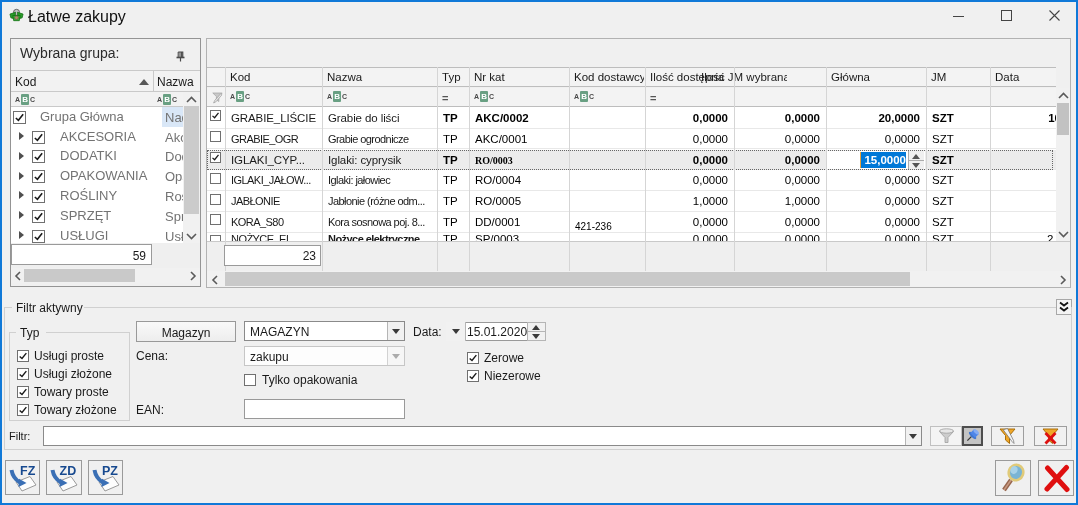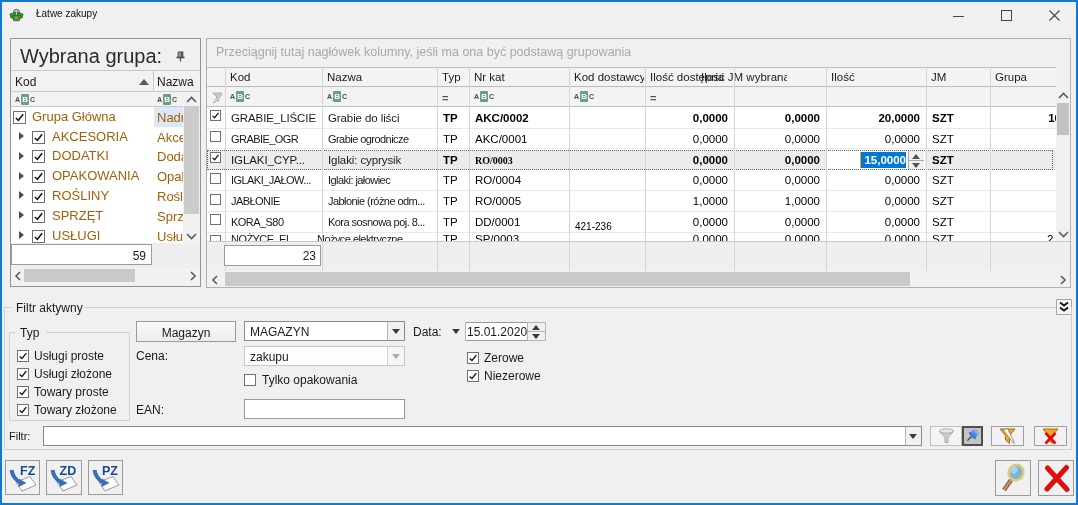--- a/index.html
+++ b/index.html
@@ -1,21 +1,21 @@
 <!DOCTYPE html>
 <html><head>
 <meta charset="utf-8">
 <style>
 * { margin:0; padding:0; box-sizing:border-box; }
 html,body { width:1078px; height:505px; overflow:hidden; }
 body { font-family:"Liberation Sans", sans-serif; background:#f0f0f0; position:relative; }
 .a { position:absolute; }
 #win { position:absolute; left:0; top:0; width:1078px; height:505px; background:#f0f0f0; }
 .t115 { font-size:11.5px; color:#1a1a1a; }
-.t13 { font-size:13px; color:#a16207; }
+.t13 { font-size:13px; color:#737373;margin-left:8px; }
 .creg { font-size:11px; letter-spacing:-0.55px; color:#1a1a1a; }
 .cbold { font-size:11.5px; letter-spacing:-0.1px; font-weight:normal; color:#1a1a1a; }
 .t12 { font-size:12px; color:#1a1a1a; }
 .cb { position:absolute; width:12px; height:12px; background:#fff; border:1px solid #707070; }
 .abc { display:inline-flex; align-items:center; font-size:7px; color:#4a4a4a; font-weight:bold; }
 .abc b { display:inline-block; width:8px; height:11px; background:#69a083; color:#fff; font-weight:bold; text-align:center; line-height:11px; margin:0 1px; border-radius:1px; font-size:8px;}
 .tri-r { width:0; height:0; border-left:5px solid #4e4e4e; border-top:4px solid transparent; border-bottom:4px solid transparent; }
 .num { text-align:right; }
 </style>
 </head>
@@ -29,29 +29,29 @@
 
 <div class="a" style="left:9px; top:8px; width:15px; height:15px;">
 <svg width="15" height="15" viewBox="0 0 16 16">
 <circle cx="8" cy="4.6" r="3.2" fill="#c2c2c2" stroke="#5f5f5f" stroke-width="1"></circle>
 <path d="M1,6.5 L7,4.5 L6,11.5 L2,10.5 Z" fill="#2a9c2a" stroke="#0f6b0f" stroke-width="0.8"></path>
 <path d="M15,6.5 L9,4.5 L10,11.5 L14,10.5 Z" fill="#2a9c2a" stroke="#0f6b0f" stroke-width="0.8"></path>
 <path d="M4,8 L12,8 L11,13.5 L5,13.5 Z" fill="#37b037" stroke="#0f6b0f" stroke-width="0.8"></path>
 <circle cx="8" cy="10.3" r="1.9" fill="#b08a6c" stroke="#7a5a45" stroke-width="0.7"></circle>
 </svg>
 </div>
-<div class="a" style="left:36px; top:8px; font-size:10px; color:#111;">Łatwe zakupy</div>
+<div class="a" style="left:28px; top:8px; font-size:16px; color:#111;">Łatwe zakupy</div>
 <div class="a" style="left:953px; top:16px; width:11px; height:1px; background:#444;"></div>
 <div class="a" style="left:1001px; top:10px; width:11px; height:11px; border:1px solid #444;"></div>
 <svg class="a" style="left:1049px; top:10px;" width="11" height="11" viewBox="0 0 11 11">
       <path d="M0.5,0.5 L10.5,10.5 M10.5,0.5 L0.5,10.5" stroke="#444" stroke-width="1.1"></path>
     </svg>
 
 <div class="a" style="left:10px; top:38px; width:191px; height:249px; border:1px solid #949494; background:#f0f0f0;"></div>
-<div class="a" style="left:20px; top:45px; font-size:20px; color:#2b2b2b;">Wybrana grupa:</div>
+<div class="a" style="left:20px; top:45px; font-size:14px; color:#2b2b2b;">Wybrana grupa:</div>
 <svg class="a" style="left:175px; top:51px;" width="11" height="11" viewBox="0 0 11 11">
 <path d="M3.2,1 L7.8,1 L7.8,6 M3.2,1 L3.2,6 M5,1 L5,6 M6.6,1 L6.6,6" stroke="#4a4a4a" stroke-width="1.1" fill="none"></path>
 <path d="M1.5,6.5 L9.5,6.5" stroke="#4a4a4a" stroke-width="1.6"></path>
 <path d="M5.5,7 L5.5,10.5" stroke="#4a4a4a" stroke-width="1.2"></path>
 </svg>
 
 <div class="a" style="left:11px; top:70px; width:189px; height:22px; background:#f2f2f2; border-top:1px solid #c9c9c9; border-bottom:1px solid #c9c9c9;"></div>
 <div class="a" style="left:153px; top:70px; width:1px; height:173px; background:#c9c9c9;"></div>
 <div class="a t12" style="left:15px; top:75px;">Kod</div>
 <div class="a t12" style="left:157px; top:75px;">Nazwa</div>
@@ -136,33 +136,32 @@
 <div class="a" style="left:11px; top:268px; width:189px; height:15px; background:#f1f1f1;"></div>
 <svg class="a" style="left:14px; top:271px;" width="8" height="10" viewBox="0 0 8 10">
       <path d="M6,1 L2,5 L6,9" stroke="#5a5a5a" stroke-width="1.6" fill="none"></path>
     </svg>
 <svg class="a" style="left:189px; top:271px;" width="8" height="10" viewBox="0 0 8 10">
       <path d="M2,1 L6,5 L2,9" stroke="#5a5a5a" stroke-width="1.6" fill="none"></path>
     </svg>
 <div class="a" style="left:24px; top:269px; width:111px; height:13px; background:#c9c9c9;"></div>
 
 <div class="a" style="left:206px; top:38px; width:865px; height:250px; border:1px solid #b2b2b2; background:#f0f0f0;"></div>
-<div class="a" style="left:216px; top:45px; font-size:12.5px; color:#a8a8a8;">Przeciągnij tutaj nagłówek kolumny, jeśli ma ona być podstawą grupowania</div>
 <div id="grid">
       <div class="a" style="left:207px; top:67px; width:849px; height:20px; background:#f3f3f3; border-top:1px solid #bdbdbd; border-bottom:1px solid #bdbdbd;"></div>
       <div class="a t115" style="left:230px; top:67px; height:20px; line-height:20px; white-space:nowrap; overflow:hidden; width:91px;">Kod</div>
       <div class="a t115" style="left:327px; top:67px; height:20px; line-height:20px; white-space:nowrap; overflow:hidden; width:109px;">Nazwa</div>
       <div class="a t115" style="left:442px; top:67px; height:20px; line-height:20px; white-space:nowrap; overflow:hidden; width:26px;">Typ</div>
       <div class="a t115" style="left:474px; top:67px; height:20px; line-height:20px; white-space:nowrap; overflow:hidden; width:94px;">Nr kat</div>
       <div class="a t115" style="left:574px; top:67px; height:20px; line-height:20px; white-space:nowrap; overflow:hidden; width:70px;">Kod dostawcy</div>
       <div class="a t115" style="left:650px; top:67px; height:20px; line-height:20px; white-space:nowrap; overflow:hidden; width:83px;">Ilość dostępna</div>
       <div class="a t115" style="left:701px; top:67px; height:20px; line-height:20px; white-space:nowrap; overflow:hidden; width:86px;">Ilość JM wybrana</div>
-      <div class="a t115" style="left:831px; top:67px; height:20px; line-height:20px; white-space:nowrap; overflow:hidden; width:94px;">Ilość</div>
+      <div class="a t115" style="left:831px; top:67px; height:20px; line-height:20px; white-space:nowrap; overflow:hidden; width:94px;">Główna</div>
       <div class="a t115" style="left:931px; top:67px; height:20px; line-height:20px; white-space:nowrap; overflow:hidden; width:58px;">JM</div>
-      <div class="a t115" style="left:995px; top:67px; height:20px; line-height:20px; white-space:nowrap; overflow:hidden; width:60px;">Grupa</div>
+      <div class="a t115" style="left:995px; top:67px; height:20px; line-height:20px; white-space:nowrap; overflow:hidden; width:60px;">Data</div>
       <div class="a" style="left:207px; top:88px; width:849px; height:19px; background:#f3f3f3; border-bottom:1px solid #bdbdbd;"></div>
       <svg class="a" style="left:212px; top:92px;" width="11" height="12" viewBox="0 0 11 12">
         <path d="M0.8,1 L10.2,1 L6.8,4.5 L6.8,9.5 L4.4,7.8 L4.4,4.5 Z" fill="#c9c9c9" stroke="#a2a2a2" stroke-width="0.7"></path>
         <path d="M8.8,1.6 L2.6,8.6 L1.6,11 L3.8,9.9 L9.9,2.9 Z" fill="#e6e6e6" stroke="#8f8f8f" stroke-width="0.6"></path>
       </svg>
       <div class="a abc" style="left:230px; top:91px;">A<b>B</b>C</div>
       <div class="a abc" style="left:327px; top:91px;">A<b>B</b>C</div>
       <div class="a abc" style="left:474px; top:91px;">A<b>B</b>C</div>
       <div class="a abc" style="left:574px; top:91px;">A<b>B</b>C</div>
       <div class="a" style="left:442px; top:92px; font-size:11px; color:#555; font-weight:bold;">=</div>
@@ -240,21 +239,21 @@
         <div class="a creg" style="top:108.9px; height:13px; line-height:13px; white-space:nowrap; left:121px;">Kora sosnowa poj. 8...</div>
         <div class="a" style="top:108.9px; height:13px; line-height:13px; white-space:nowrap; font-size:11.5px; left:236px;">TP</div>
         <div class="a" style="top:108.9px; height:13px; line-height:13px; white-space:nowrap; font-size:11.5px; left:268px;">DD/0001</div>
         <div class="a" style="top:108.9px; height:13px; line-height:13px; white-space:nowrap; font-size:11.5px; left:438px; width:83px; text-align:right;">0,0000</div>
         <div class="a" style="top:108.9px; height:13px; line-height:13px; white-space:nowrap; font-size:11.5px; left:527px; width:86px; text-align:right;">0,0000</div>
         <div class="a" style="top:108.9px; height:13px; line-height:13px; white-space:nowrap; font-size:11.5px; left:619px; width:94px; text-align:right;">0,0000</div>
         <div class="a" style="top:108.9px; height:13px; line-height:13px; white-space:nowrap; font-size:11.5px; left:725px;">SZT</div>
         <div class="a" style="left:0px; top:125.70000000000002px; width:849px; height:20.8px;  border-bottom:1px solid #e8e8e8;"></div>
         <div class="cb" style="left:3px; top:128.20000000000002px; width:11px; height:11px;"></div>
         <div class="a creg" style="top:126.10000000000002px; height:13px; line-height:13px; white-space:nowrap; left:24px;">NOŻYCE_EL</div>
-        <div class="a creg" style="top:126.10000000000002px; height:13px; line-height:13px; white-space:nowrap; left:110px;">Nożyce elektryczne</div>
+        <div class="a creg" style="top:126.10000000000002px; height:13px; line-height:13px; white-space:nowrap; left:121px;font-weight:bold;">Nożyce elektryczne</div>
         <div class="a" style="top:126.10000000000002px; height:13px; line-height:13px; white-space:nowrap; font-size:11.5px; left:236px;">TP</div>
         <div class="a" style="top:126.10000000000002px; height:13px; line-height:13px; white-space:nowrap; font-size:11.5px; left:268px;">SP/0003</div>
         <div class="a" style="top:113px; height:13px; line-height:13px; white-space:nowrap; font-size:10px; left:368px;">421-236</div>
         <div class="a" style="top:126.10000000000002px; height:13px; line-height:13px; white-space:nowrap; font-size:11.5px; left:438px; width:83px; text-align:right;">0,0000</div>
         <div class="a" style="top:126.10000000000002px; height:13px; line-height:13px; white-space:nowrap; font-size:11.5px; left:527px; width:86px; text-align:right;">0,0000</div>
         <div class="a" style="top:126.10000000000002px; height:13px; line-height:13px; white-space:nowrap; font-size:11.5px; left:619px; width:94px; text-align:right;">0,0000</div>
         <div class="a" style="top:126.10000000000002px; height:13px; line-height:13px; white-space:nowrap; font-size:11.5px; left:725px;">SZT</div>
         <div class="a" style="top:126.10000000000002px; height:13px; line-height:13px; white-space:nowrap; font-size:11.5px; left:840px;">2&nbsp;000,00</div>
       </div>
       <div class="a" style="left:225px; top:67px; width:1px; height:174px; background:#d5d5d5;"></div>

